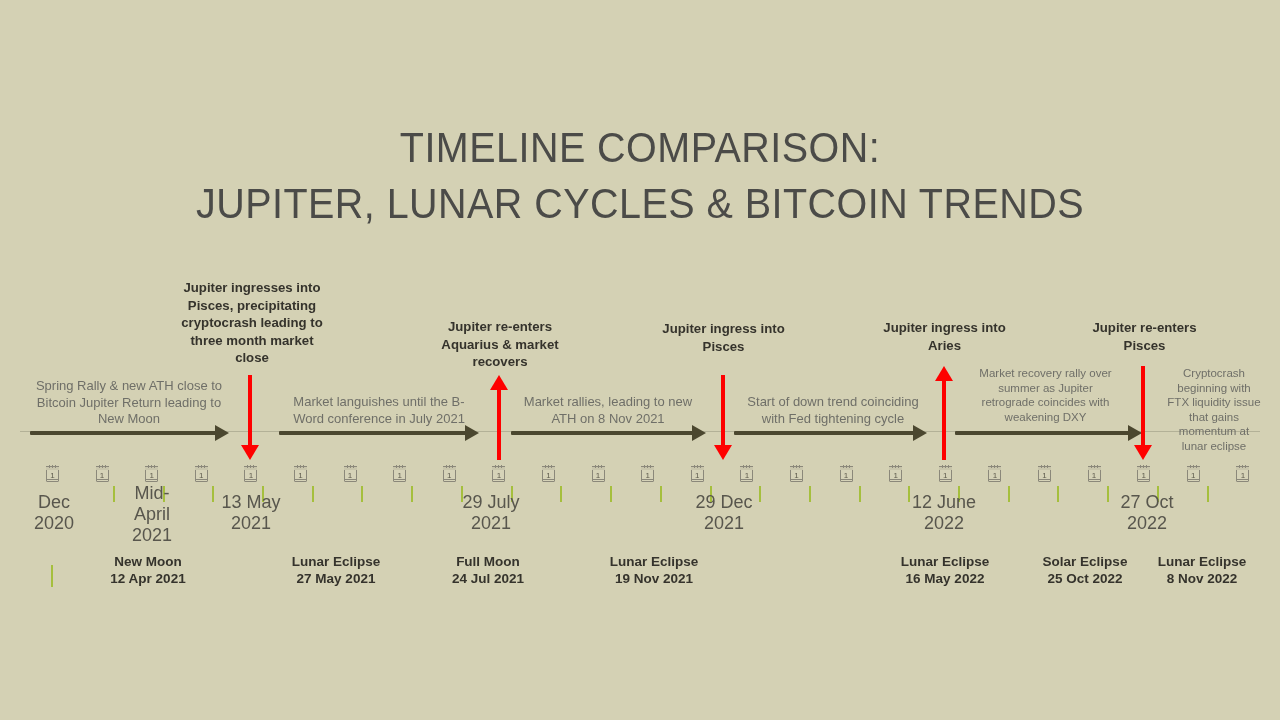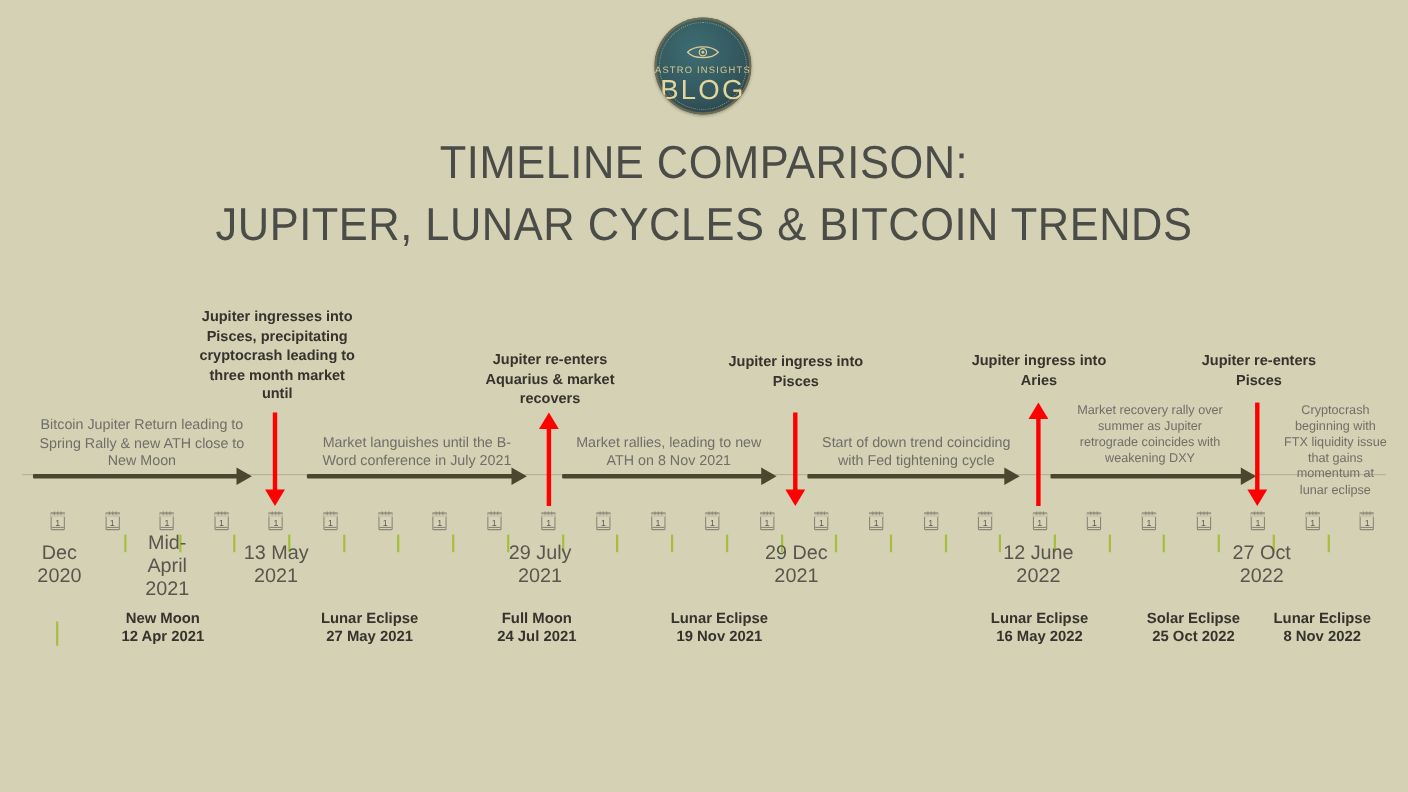--- a/index.html
+++ b/index.html
@@ -251,47 +251,35 @@
     line-height: 17px;
     font-weight: bold;
     font-family: "Liberation Sans", sans-serif;
   }
 </style>
 </head>
 <body>
 
 <div id="stage">
 
-  <div id="logo">
-    <div class="ring"></div>
-    <div class="eye">
-      <svg viewBox="0 0 30 15">
-        <path d="M1 7.5 C7 1, 23 1, 29 7.5 C23 14, 7 14, 1 7.5 Z" fill="none" stroke="#dccb93" stroke-width="1.1"></path>
-        <circle cx="15" cy="7.5" r="3.3" fill="none" stroke="#dccb93" stroke-width="1.1"></circle>
-        <circle cx="15" cy="7.5" r="1.3" fill="#dccb93"></circle>
-      </svg>
-    </div>
-    <div class="l1">ASTRO INSIGHTS</div>
-    <div class="l2">BLOG</div>
-  </div>
 
   <div id="title">
     <span class="line">TIMELINE COMPARISON:</span>
     <span class="line">JUPITER, LUNAR CYCLES &amp; BITCOIN TRENDS</span>
   </div>
 
   <div class="baseline" style="top:431px"></div>
 
   <div id="layer-annotations">
       <div class="ann" style="left: 167px; top: 279px; width: 170px;">
         <span style="display: block;">Jupiter ingresses into</span>
         <span style="display: block;">Pisces, precipitating</span>
         <span style="display: block;">cryptocrash leading to</span>
         <span style="display: block;">three month market</span>
-        <span style="display: block;">until</span>
+        <span style="display: block;">close</span>
       </div>
       <div class="ann" style="left: 424px; top: 318px; width: 152px;">
         <span style="display: block;">Jupiter re-enters</span>
         <span style="display: block;">Aquarius &amp; market</span>
         <span style="display: block;">recovers</span>
       </div>
       <div class="ann" style="left: 646px; top: 320px; width: 155px;">
         <span style="display: block;">Jupiter ingress into</span>
         <span style="display: block;">Pisces</span>
       </div>
@@ -299,22 +287,22 @@
         <span style="display: block;">Jupiter ingress into</span>
         <span style="display: block;">Aries</span>
       </div>
       <div class="ann" style="left: 1067px; top: 319px; width: 155px;">
         <span style="display: block;">Jupiter re-enters</span>
         <span style="display: block;">Pisces</span>
       </div>
     </div>
   <div id="layer-trends">
       <div class="trend-label" style="left: 16px; top: 378px; width: 226px;">
+        <span style="display: block;">Spring Rally &amp; new ATH close to</span>
         <span style="display: block;">Bitcoin Jupiter Return leading to</span>
-        <span style="display: block;">Spring Rally &amp; new ATH close to</span>
         <span style="display: block;">New Moon</span>
       </div>
       <div class="harrow" style="left: 30px; top: 424px; width: 199px;">
         <div class="shaft" style="width: 187px;"></div>
         <div class="head"></div>
       </div>
       <div class="trend-label" style="left: 270px; top: 394px; width: 218px;">
         <span style="display: block;">Market languishes until the B-</span>
         <span style="display: block;">Word conference in July 2021</span>
       </div>

